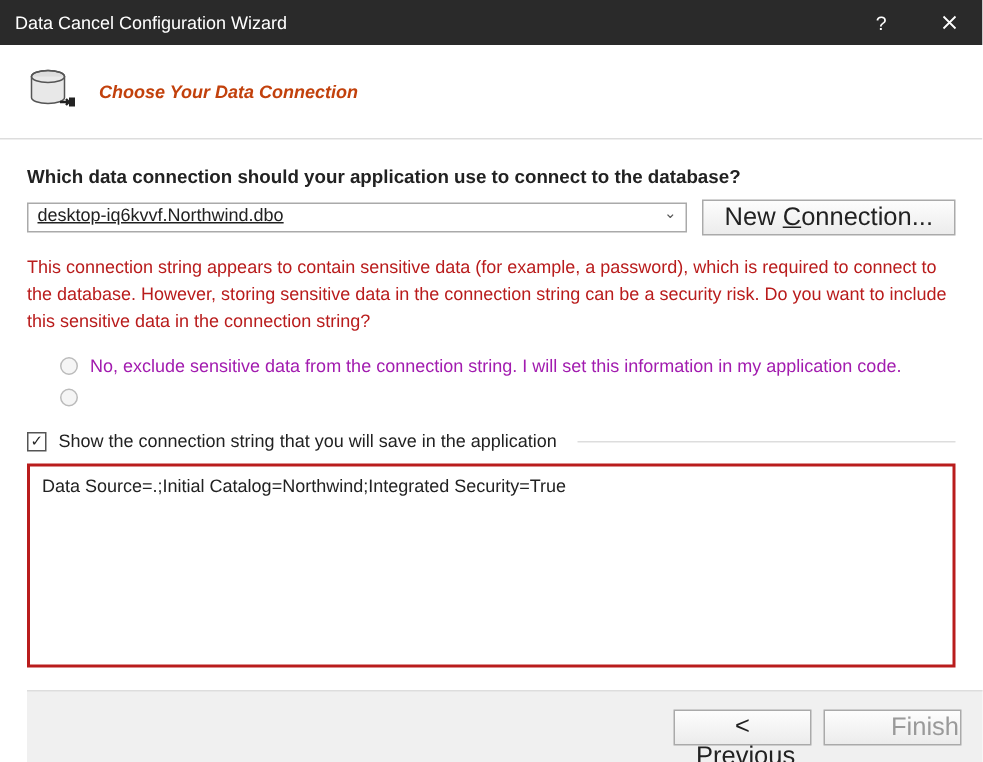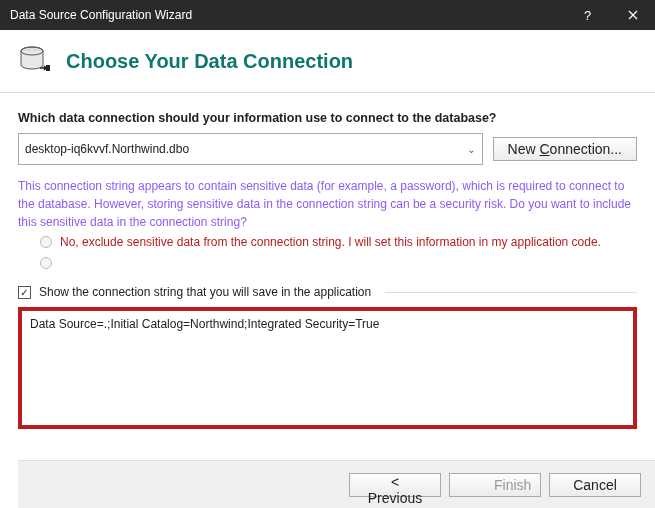--- a/index.html
+++ b/index.html
@@ -7,58 +7,59 @@
   .titlebar {
     height: 30px; background: #2a2a2a; color: #fff; display: flex;
     align-items: center; padding-left: 10px; font-size: 12px;
   }
   .titlebar-spacer { flex: 1; }
   .titlebar-btn { width: 45px; height: 30px; display:flex; align-items:center; justify-content:center; font-size:13px; color:#fff; }
   .header {
     display:flex; align-items:center; gap:14px; padding:14px 18px;
     border-bottom:1px solid #ddd; background:#fff;
   }
-  .header-title { font-size:20px; font-weight:600; color:#0f766e; }
+  .header-title { font-size:12px; font-weight:600; color:#c2410c;font-style:italic; }
   .body { padding:18px; color:#6a6a6a; font-size:12px; }
   .question { color:#222; font-weight:600; font-size:12.5px; margin-bottom:8px; }
   .row { display:flex; gap:10px; align-items:center; margin-bottom:12px; }
   .combo {
-    flex:1; height:32px; border:1px solid #aaa; background:#fff;
-    display:flex; align-items:center; padding:0 6px; font-size:12px; color:#222;
+    flex:1; height:20px; border:1px solid #aaa; background:#fff;
+    display:flex; align-items:flex-start; padding:0 6px; font-size:12px; color:#222;
     position:relative;
+    text-decoration:underline;
   }
   .combo-arrow { position:absolute; right:6px; color:#555; font-size:10px; }
   .btn {
     height:24px; border:1px solid #aaa; background:linear-gradient(#fdfdfd,#ececec);
-    font-size:14px; padding:0 14px; color:#222;
+    font-size:17px; padding:0 14px; color:#222;
   }
-  .desc { line-height:1.5; color:#8b5cf6; }
-  .radio-row { display:flex; align-items:center; gap:8px; padding:4px 0 4px 22px; color:#b91c1c; }
+  .desc { line-height:1.5; margin-bottom:10px; color:#b91c1c; }
+  .radio-row { display:flex; align-items:center; gap:8px; padding:4px 0 4px 22px; color:#a21caf; }
   .radio { width:12px; height:12px; border:1px solid #bbb; border-radius:50%; background:#f5f5f5; }
   .check-row { display:flex; align-items:center; gap:8px; margin:12px 0 8px 0; color:#222; }
   .check { width:13px; height:13px; border:1px solid #555; display:flex; align-items:center; justify-content:center; font-size:10px; color:#222; }
   .divider { flex:1; height:1px; background:#ddd; margin-left:6px; }
   .connstr {
-    border:4px solid #b91c1c; background:#fff; height:122px; padding:6px 8px;
+    border:2px solid #b91c1c; background:#fff; height:136px; padding:6px 8px;
     font-size:12px; color:#222;
   }
   .footer {
     position:absolute; left:18px; right:0; bottom:0; height:48px; background:#f0f0f0;
     border-top:1px solid #ddd; display:flex; align-items:center; justify-content:flex-end;
     gap:8px; padding:0 14px;
   }
   .footer .btn { width:92px; }
   .btn-primary { border:1.5px solid #1a7ac8; }
   .btn-disabled { color:#9a9a9a;padding-left:44px; }
 </style>
 </head>
 <body>
 
 <div class="titlebar">
-  <span>Data Source Configuration Wizard</span>
+  <span>Data Cancel Configuration Wizard</span>
   <div class="titlebar-spacer"></div>
   <div class="titlebar-btn">?</div>
   <div class="titlebar-btn">
     <svg width="10" height="10" viewBox="0 0 10 10">
         <path d="M1 1 L9 9 M9 1 L1 9" stroke="#fff" stroke-width="1.2"></path>
       </svg>
   </div>
 </div>
 
 <div class="header">
@@ -66,21 +67,21 @@
     <ellipse cx="14" cy="7" rx="11" ry="4" fill="#ddd" stroke="#555"></ellipse>
     <path d="M3 7 v14 a11 4 0 0 0 22 0 V7" fill="#e8e8e8" stroke="#555"></path>
     <ellipse cx="14" cy="7" rx="11" ry="4" fill="none" stroke="#555"></ellipse>
     <path d="M22 24 h6 m0 0 l-2 -2 m2 2 l-2 2" stroke="#222" stroke-width="1.6" fill="none"></path>
     <rect x="28" y="21" width="4" height="6" fill="#222"></rect>
   </svg>
   <div class="header-title">Choose Your Data Connection</div>
 </div>
 
 <div class="body">
-  <div class="question">Which data connection should your information use to connect to the database?</div>
+  <div class="question">Which data connection should your application use to connect to the database?</div>
   <div class="row">
     <div class="combo">
       <span>desktop-iq6kvvf.Northwind.dbo</span>
       <span class="combo-arrow">⌄</span>
     </div>
     <button class="btn">New <span style="text-decoration:underline">C</span>onnection...</button>
   </div>
 
   <div class="desc">This connection string appears to contain sensitive data (for example, a password), which is required to connect to the database. However, storing sensitive data in the connection string can be a security risk. Do you want to include this sensitive data in the connection string?</div>
 
@@ -99,14 +100,13 @@
   </div>
 
   <div class="connstr">
     <span>Data Source=.;Initial Catalog=Northwind;Integrated Security=True</span>
   </div>
 </div>
 
 <div class="footer">
   <button class="btn">&lt; Previous</button>
   <button class="btn btn-disabled">Finish</button>
-  <button class="btn">Cancel</button>
 </div>
 
 </body></html>

